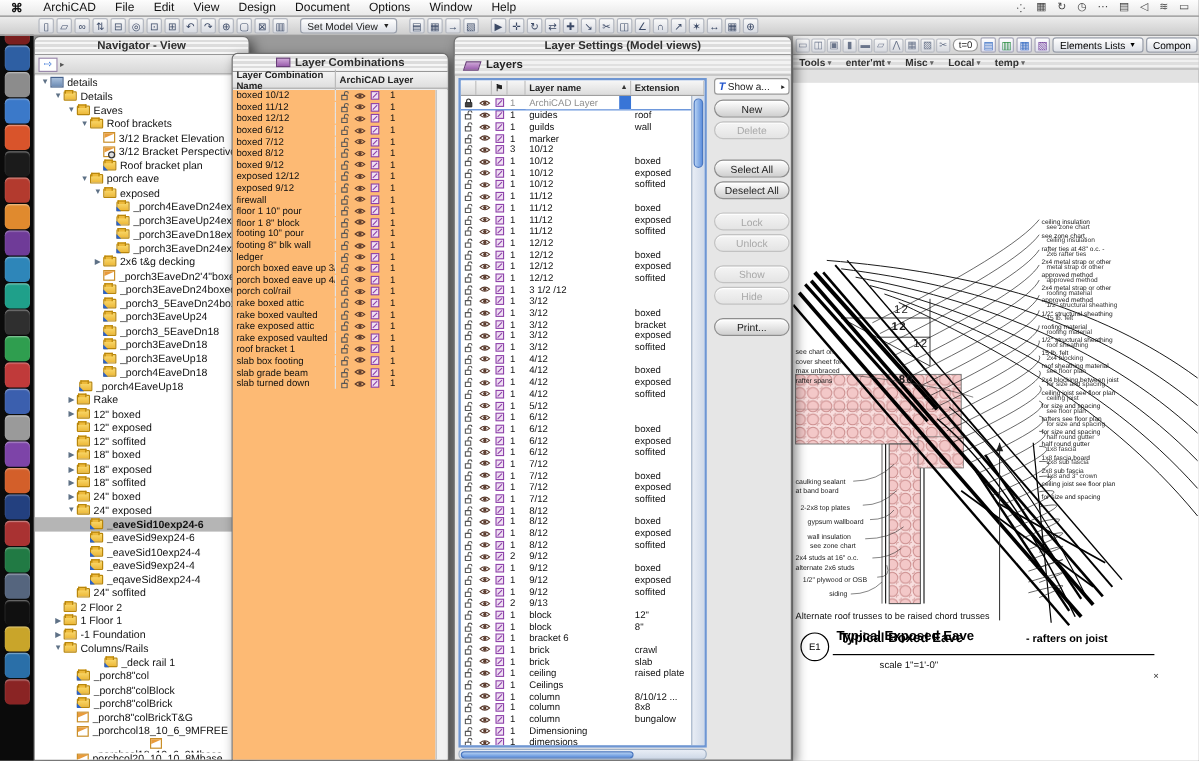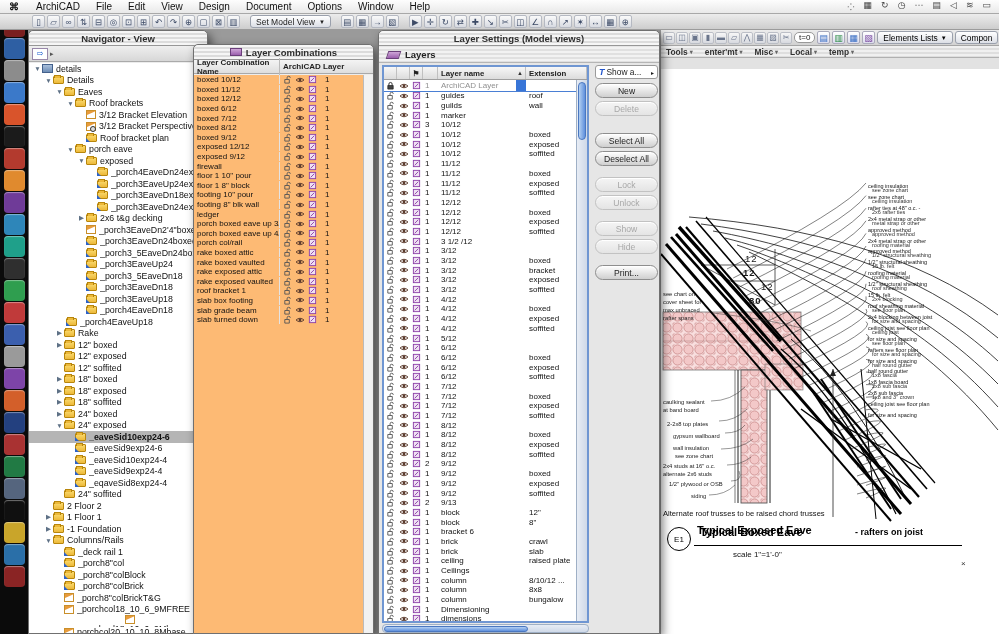--- a/index.html
+++ b/index.html
@@ -434,21 +434,21 @@
       <div class="trow" style="padding-left: 15px;">
         <span class="tarrow">▶</span>
         <span class="ticon i-folder"></span>
         <span class="tlabel">-1 Foundation</span>
       </div>
       <div class="trow" style="padding-left: 15px;">
         <span class="tarrow">▼</span>
         <span class="ticon i-folder"></span>
         <span class="tlabel">Columns/Rails</span>
       </div>
-      <div class="trow" style="padding-left: 26px;">
+      <div class="trow" style="padding-left: 26px; margin-left: 23px;">
         <span class="tarrow"></span>
         <span class="ticon i-folderlink"></span>
         <span class="tlabel">_deck rail 1</span>
       </div>
       <div class="trow" style="padding-left: 26px;">
         <span class="tarrow"></span>
         <span class="ticon i-folderlink"></span>
         <span class="tlabel">_porch8"col</span>
       </div>
       <div class="trow" style="padding-left: 26px;">
@@ -2460,21 +2460,21 @@
         <path d="M40 155 C150 169,255 201,337 269" fill="none" stroke="#111" stroke-width="0.8"></path>
         <path d="M52 162 C150 180,255 216,337 292" fill="none" stroke="#111" stroke-width="0.8"></path>
         <path d="M64 169 C150 191,255 231,337 315" fill="none" stroke="#111" stroke-width="0.8"></path>
         <path d="M76 176 C150 202,255 246,337 338" fill="none" stroke="#111" stroke-width="0.8"></path>
         <path d="M88 183 C150 213,255 261,337 361" fill="none" stroke="#111" stroke-width="0.8"></path>
       </svg>
 
     <div class="slopenum" style="left:84px;top:184px">12</div>
     <div class="slopenum b" style="left:82px;top:198px">12</div>
     <div class="slopenum" style="left:100px;top:212px">12</div>
-    <div class="slopenum b" style="left:88px;top:226px">80</div>
+    <div class="slopenum b" style="left:88px;top:242px">80</div>
 
     <div>
       <span class="lbl" style="left: 2px; top: 222px;">see chart on</span>
         <span class="lbl" style="left: 2px; top: 230px;">cover sheet for</span>
         <span class="lbl" style="left: 2px; top: 238px;">max unbraced</span>
         <span class="lbl" style="left: 2px; top: 246px;">rafter spans</span>
         <span class="lbl" style="left: 2px; top: 330px;">caulking sealant</span>
         <span class="lbl" style="left: 2px; top: 338px;">at band board</span>
         <span class="lbl" style="left: 6px; top: 352px;">2-2x8 top plates</span>
         <span class="lbl" style="left: 12px; top: 364px;">gypsum wallboard</span>

